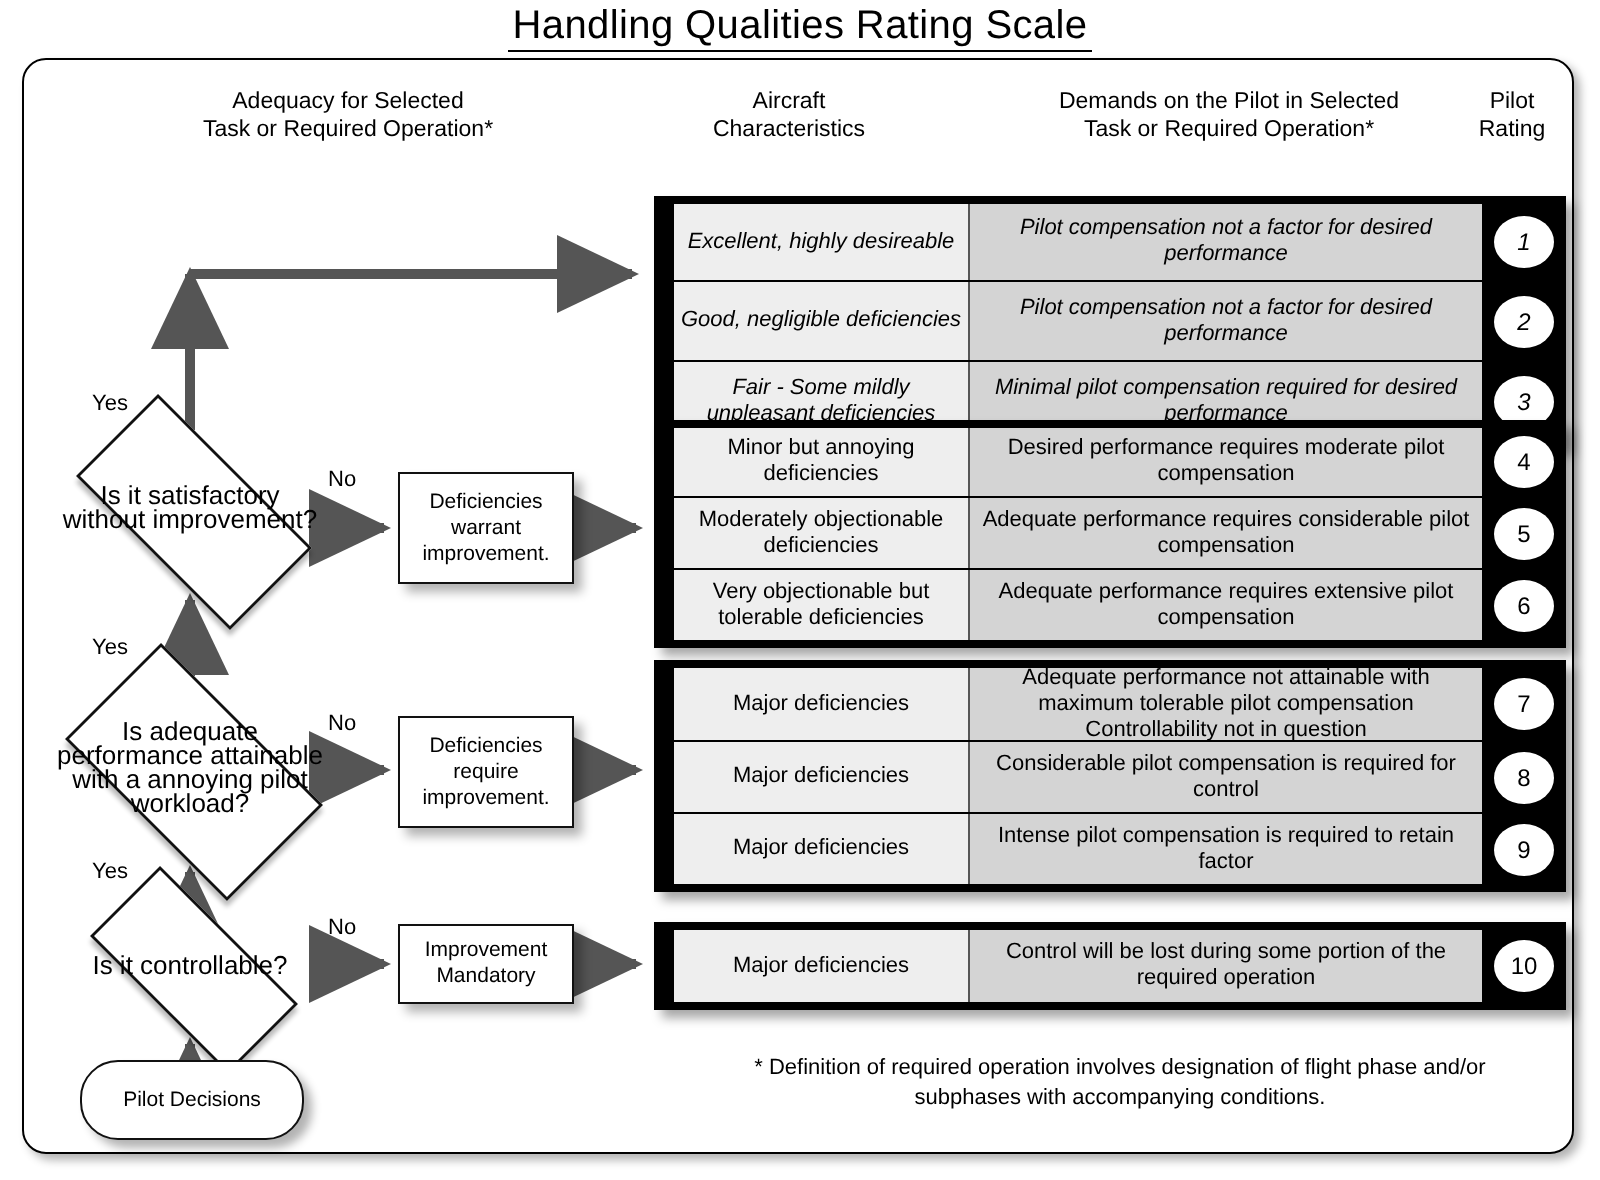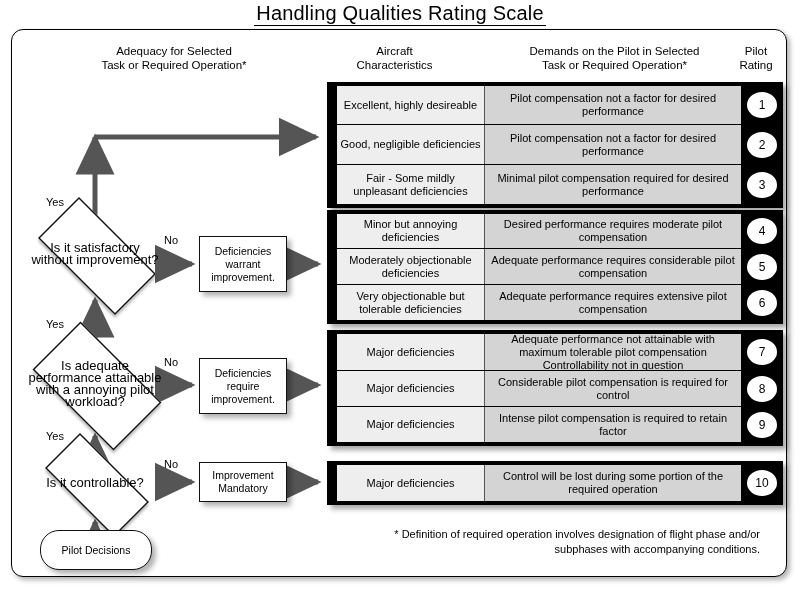--- a/index.html
+++ b/index.html
@@ -67,21 +67,21 @@
     box-sizing:border-box;
   }
   .rate-bubble{
     width:30px;height:26px;border-radius:50%;
     background:#fff;color:#000;
     display:flex;align-items:center;justify-content:center;
     font-size:12px;
   }
 
   
-  #group-1{left:327px;top:82px;width:456px;}
+  #group-1{left:327px;top:98px;width:456px;font-style:italic;}
   #group-2{left:327px;top:210px;width:456px;}
   #group-3{left:327px;top:330px;width:456px;}
   #group-4{left:327px;top:461px;width:456px;}
 
   #group-1 .row{height:40px;}
   #group-2 .row{height:36px;}
   #group-3 .row{height:36px;}
   #group-4 .row{height:38px;}
   #group-3 .row:first-child{height:38px;}
 
@@ -130,21 +130,21 @@
   #no-1{left:164px;top:234px;}
   #no-2{left:164px;top:356px;}
   #no-3{left:164px;top:458px;}
 
   
   #connectors{position:absolute;left:0;top:0;width:800px;height:590px;}
 
   
   .footnote{
     position:absolute;left:360px;top:527px;width:400px;
-    text-align:right;font-size:11px;line-height:15px;
+    text-align:center;font-size:11px;line-height:15px;
   }
 </style>
 </head>
 <body>
 
 <div id="root">
 
   <div class="title">
     <span>Handling Qualities Rating Scale</span>
   </div>

